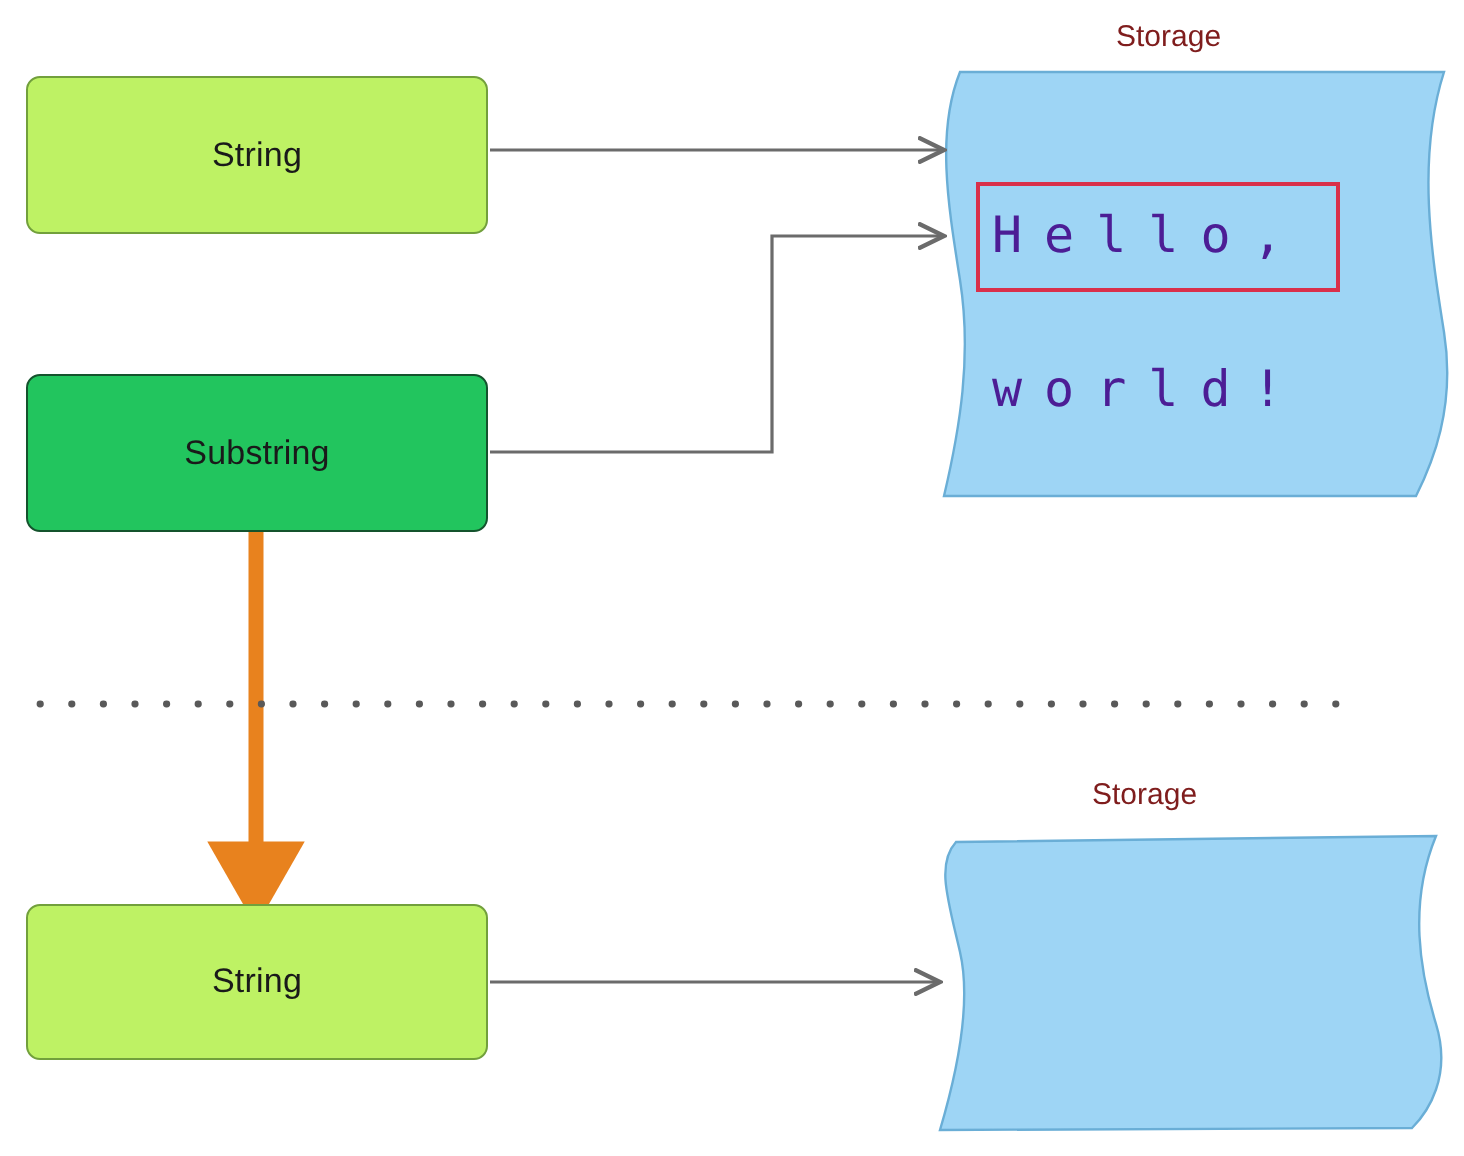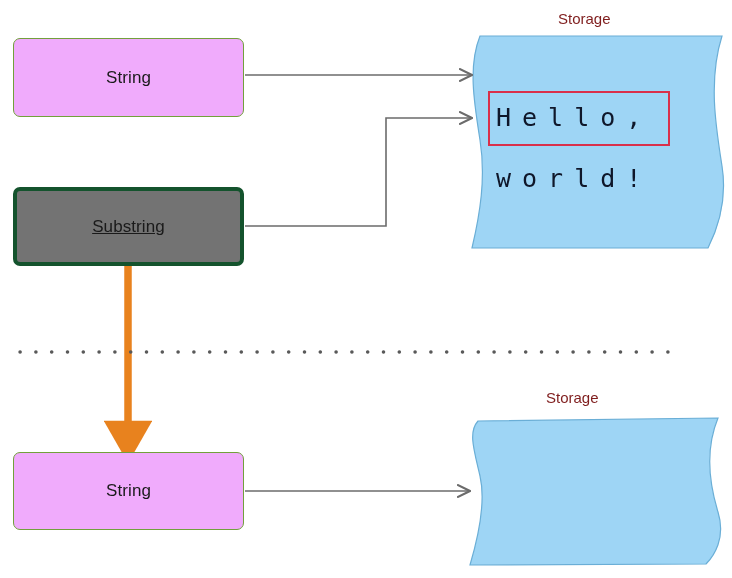--- a/index.html
+++ b/index.html
@@ -32,28 +32,27 @@
     align-items: center;
     justify-content: center;
     border-radius: 7px;
     box-sizing: border-box;
     font-size: 17px;
     color: #1a1a1a;
     font-family: "Liberation Sans", sans-serif;
     letter-spacing: 0.1px;
   }
   .node-string {
-    background: #f0abfc;
+    background: #bef264;
     border: 1px solid #72a03c;
     text-align: right;
   }
   .node-substring {
-    background: #737373;
-    border: 4px solid #14532d;
-    text-decoration: underline;
+    background: #22c55e;
+    border: 1px solid #14532d;
   }
   #node-string-top   { left: 13px;  top: 38px;  width: 231px; height: 79px; }
   #node-substring    { left: 13px;  top: 187px; width: 231px; height: 79px; }
   #node-string-bottom{ left: 13px;  top: 452px; width: 231px; height: 78px; }
 
   
   .storage-label {
     position: absolute;
     font-size: 15px;
     color: #7f1d1d;
@@ -61,26 +60,26 @@
     white-space: nowrap;
   }
   #storage-label-top    { left: 558px; top: 10px;  }
   #storage-label-bottom { left: 546px; top: 389px; }
 
   
   .storage-text {
     position: absolute;
     font-family: "DejaVu Sans Mono", monospace;
     font-size: 25px;
-    color: #0f172a;
+    color: #4c1d95;
     letter-spacing: 11px;
     white-space: pre;
   }
   #storage-line-1 { left: 496px; top: 103px; }
-  #storage-line-2 { left: 496px; top: 164px; }
+  #storage-line-2 { left: 496px; top: 180px; }
   #storage-line-3 { left: 500px; top: 474px; }
 
   
   #highlight-box {
     position: absolute;
     left: 488px;
     top: 91px;
     width: 182px;
     height: 55px;
     border: 2.5px solid #d9304a;

